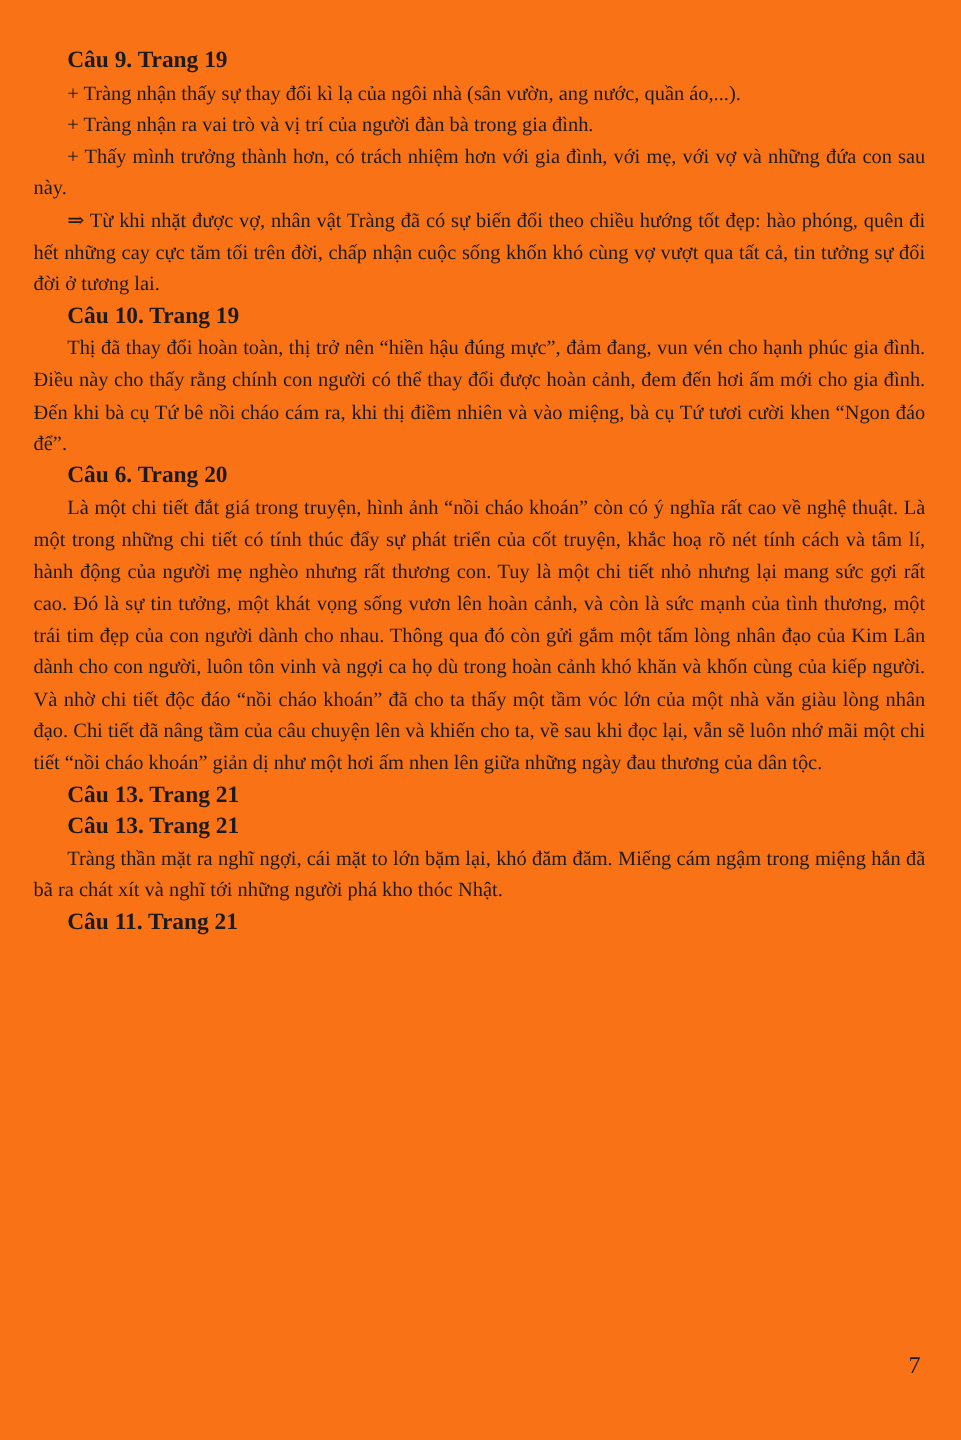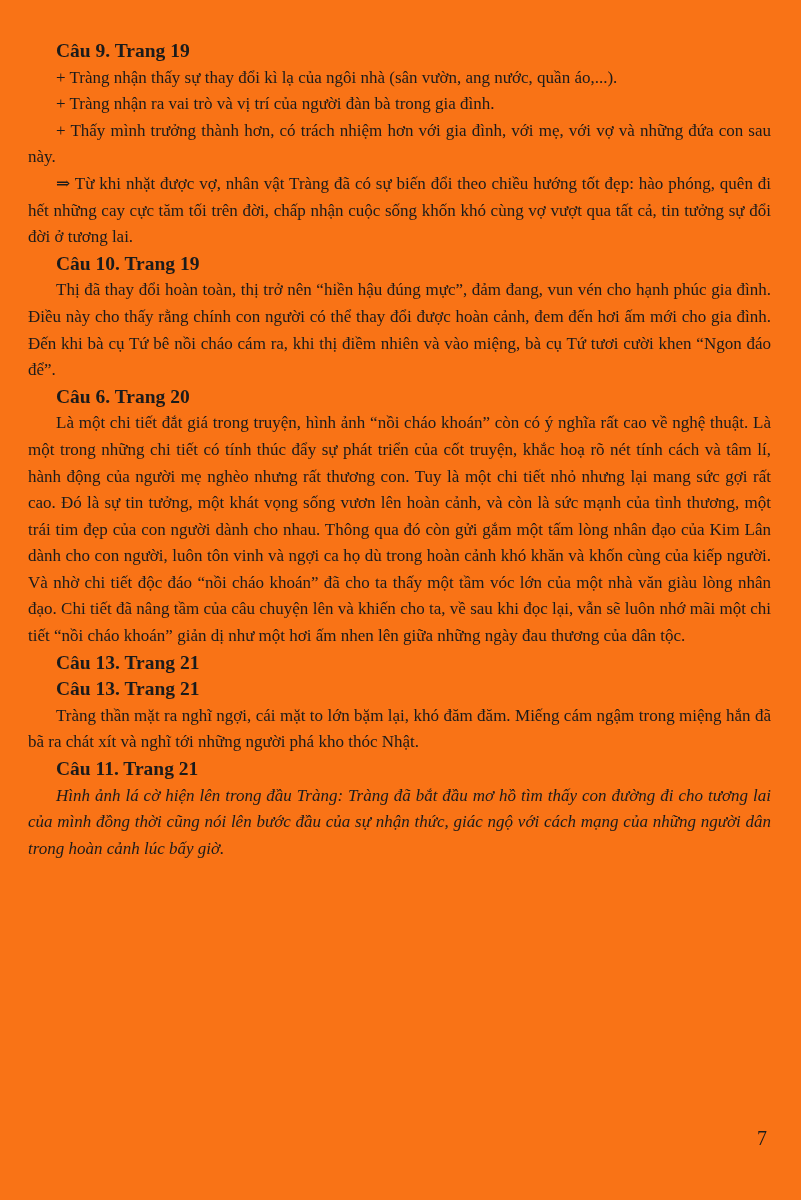--- a/index.html
+++ b/index.html
@@ -63,16 +63,15 @@
       <p class="para">+  Thấy mình trưởng thành hơn, có trách nhiệm hơn với gia đình, với mẹ, với vợ và những đứa con sau này.</p>
       <p class="para">⇒ Từ khi nhặt được vợ, nhân vật Tràng đã có sự biến đổi theo chiều hướng tốt đẹp: hào phóng, quên đi hết những cay cực tăm tối trên đời, chấp nhận cuộc sống khốn khó cùng vợ vượt qua tất cả, tin tưởng sự đổi đời ở tương lai.</p>
       <h2 class="heading">Câu 10. Trang 19</h2>
       <p class="para">Thị đã thay đổi hoàn toàn, thị trở nên “hiền hậu đúng mực”, đảm đang, vun vén cho hạnh phúc gia đình. Điều này cho thấy rằng chính con người có thể thay đổi được hoàn cảnh, đem đến hơi ấm mới cho gia đình. Đến khi bà cụ Tứ bê nồi cháo cám ra, khi thị điềm nhiên và vào miệng, bà cụ Tứ tươi cười khen “Ngon đáo để”.</p>
       <h2 class="heading">Câu 6. Trang 20</h2>
       <p class="para">Là một chi tiết đắt giá trong truyện, hình ảnh “nồi cháo khoán” còn có ý nghĩa rất cao về nghệ thuật. Là một trong những chi tiết có tính thúc đẩy sự phát triển của cốt truyện, khắc hoạ rõ nét tính cách và tâm lí, hành động của người mẹ nghèo nhưng rất thương con. Tuy là một chi tiết nhỏ nhưng lại mang sức gợi rất cao. Đó là sự tin tưởng, một khát vọng sống vươn lên hoàn cảnh, và còn là sức mạnh của tình thương, một trái tim đẹp của con người dành cho nhau. Thông qua đó còn gửi gắm một tấm lòng nhân đạo của Kim Lân dành cho con người, luôn tôn vinh và ngợi ca họ dù trong hoàn cảnh khó khăn và khốn cùng của kiếp người. Và nhờ chi tiết độc đáo “nồi cháo khoán” đã cho ta thấy một tầm vóc lớn của một nhà văn giàu lòng nhân đạo. Chi tiết đã nâng tầm của câu chuyện lên và khiến cho ta, về sau khi đọc lại, vẫn sẽ luôn nhớ mãi một chi tiết “nồi cháo khoán” giản dị như một hơi ấm nhen lên giữa những ngày đau thương của dân tộc.</p>
       <h2 class="heading">Câu 13. Trang 21</h2>
       <h2 class="heading">Câu 13. Trang 21</h2>
       <p class="para">Tràng thần mặt ra nghĩ ngợi, cái mặt to lớn bặm lại, khó đăm đăm. Miếng cám ngậm trong miệng hắn đã bã ra chát xít và nghĩ tới những người phá kho thóc Nhật.</p>
       <h2 class="heading">Câu 11. Trang 21</h2>
-      <p class="para italic">Hình ảnh lá cờ hiện lên trong đầu Tràng: Tràng đã bắt đầu mơ hồ tìm thấy con đường đi cho tương lai của mình đồng thời cũng nói lên bước đầu của sự nhận thức, giác ngộ với cách mạng của những người dân trong hoàn cảnh lúc bấy giờ.</p>
     </main>
   <div class="page-number">7</div>
 </div>
 
 </body></html>

